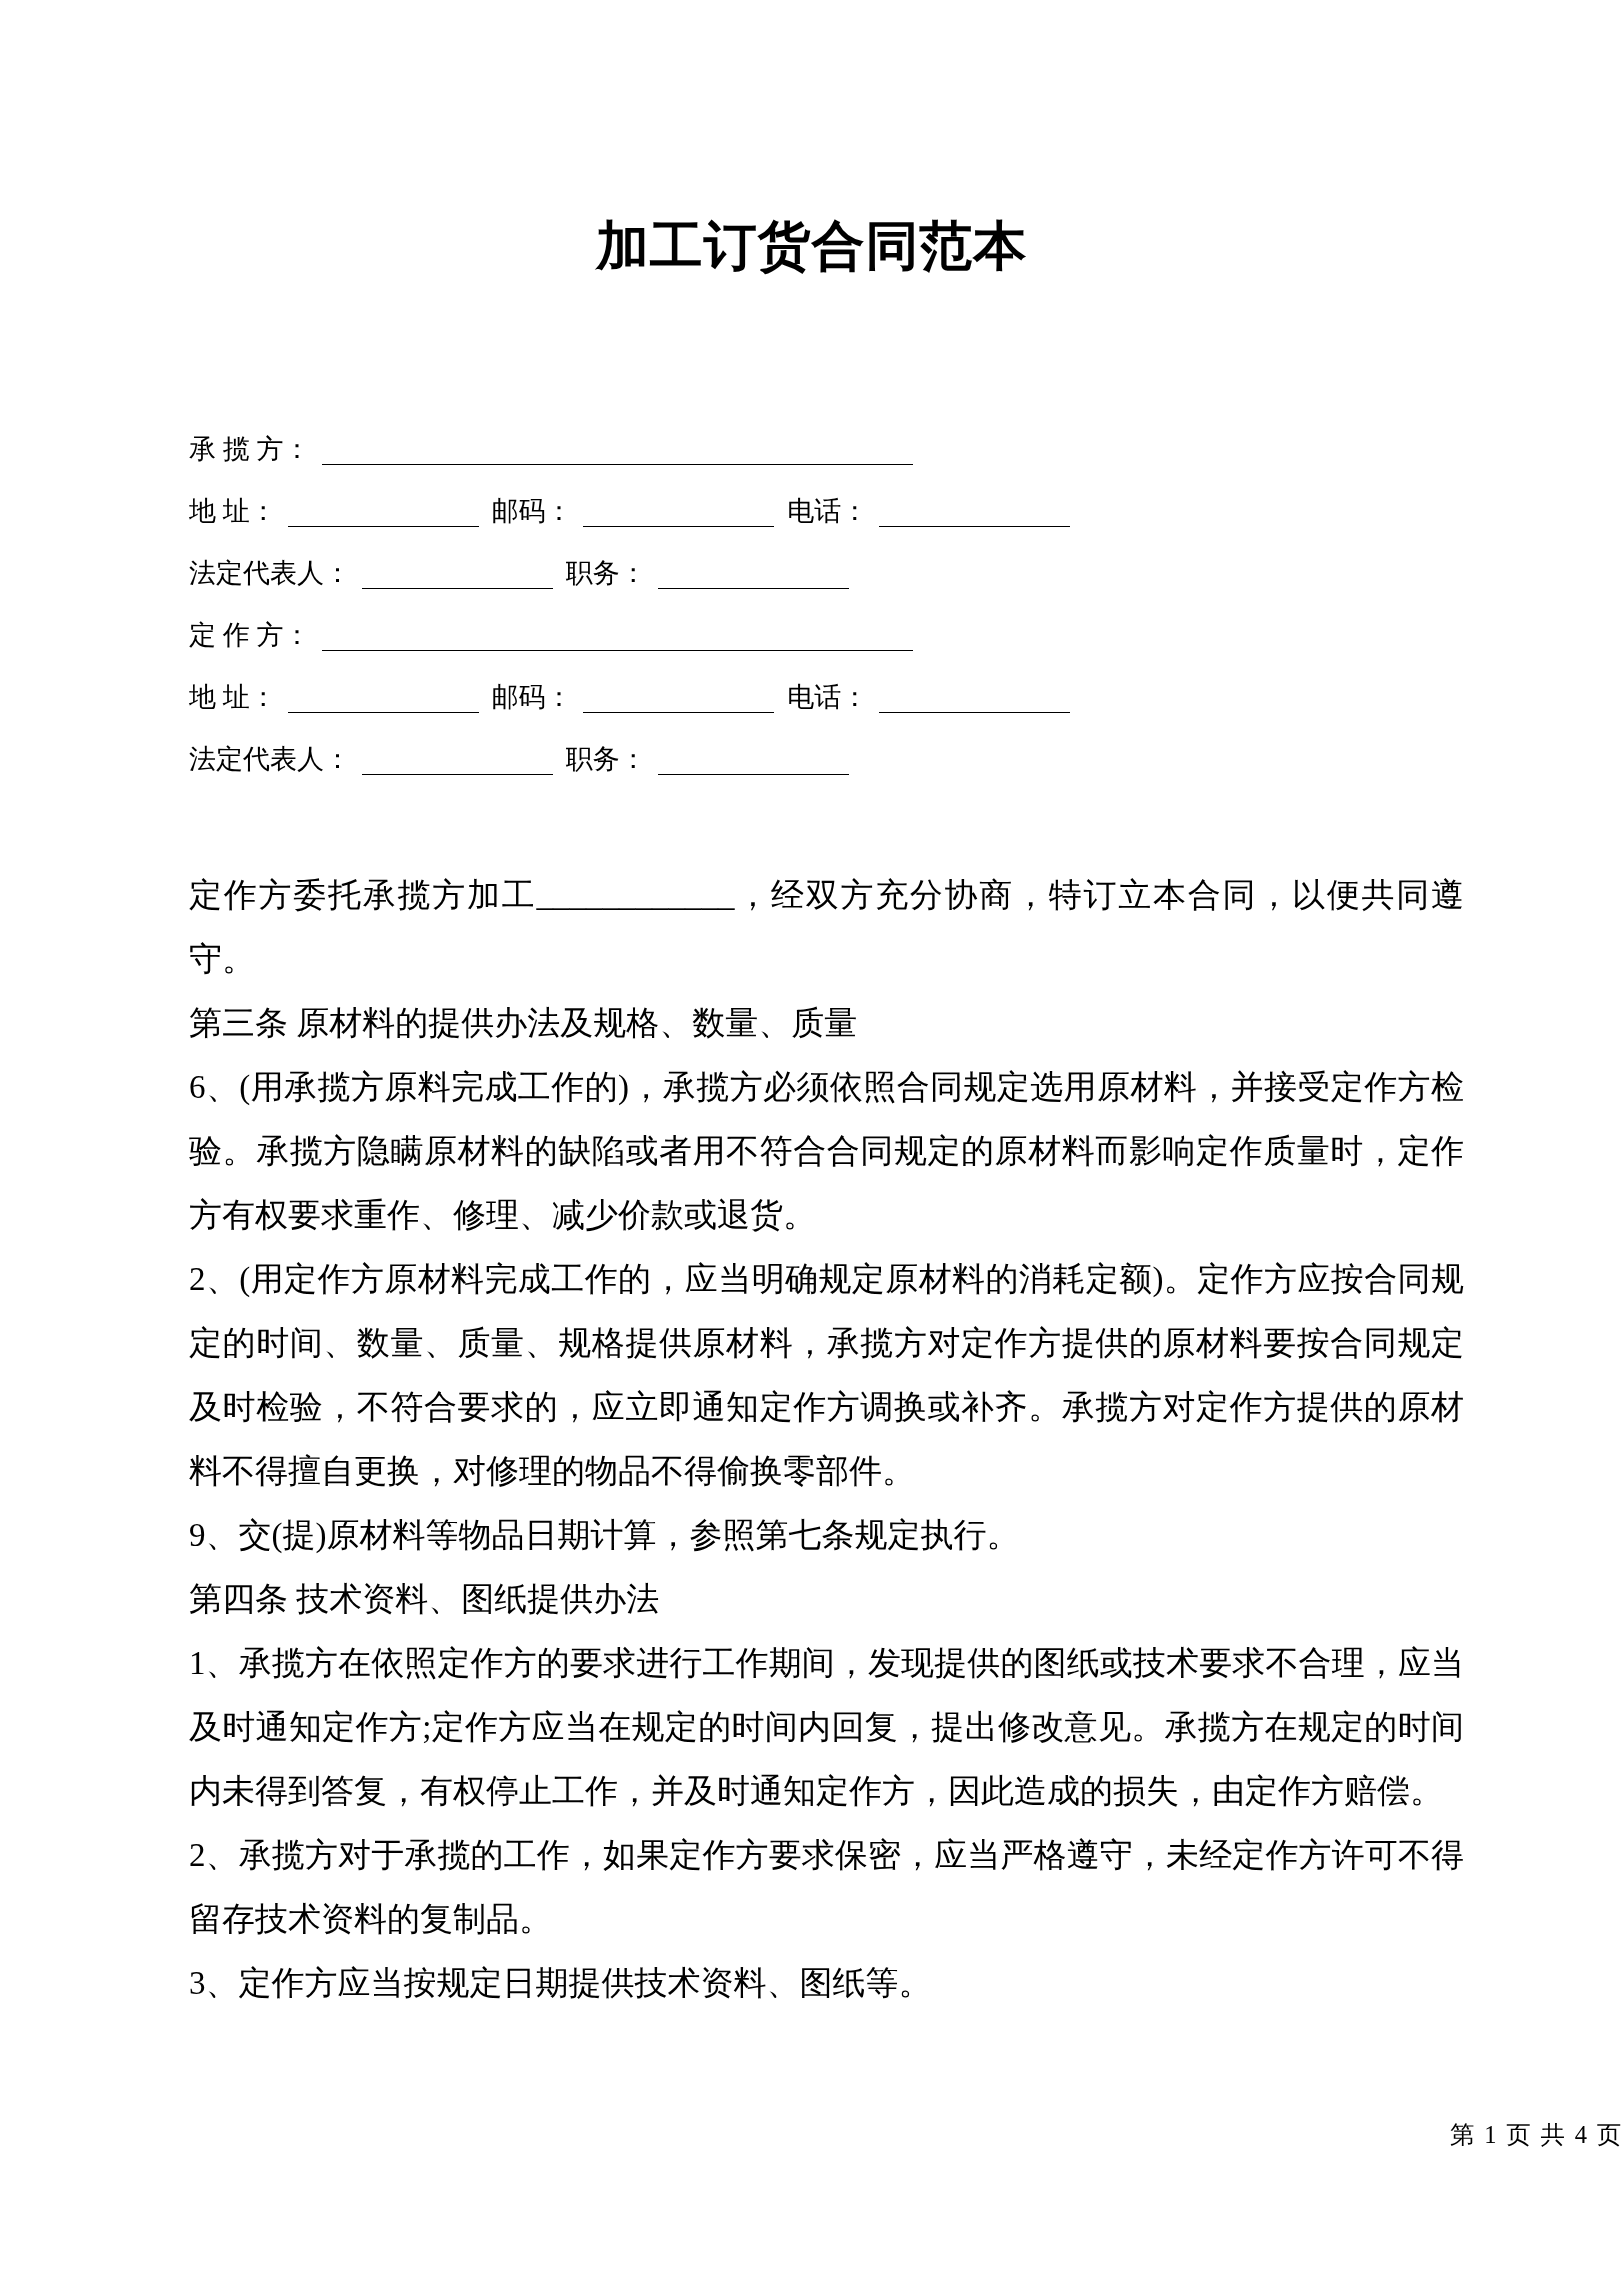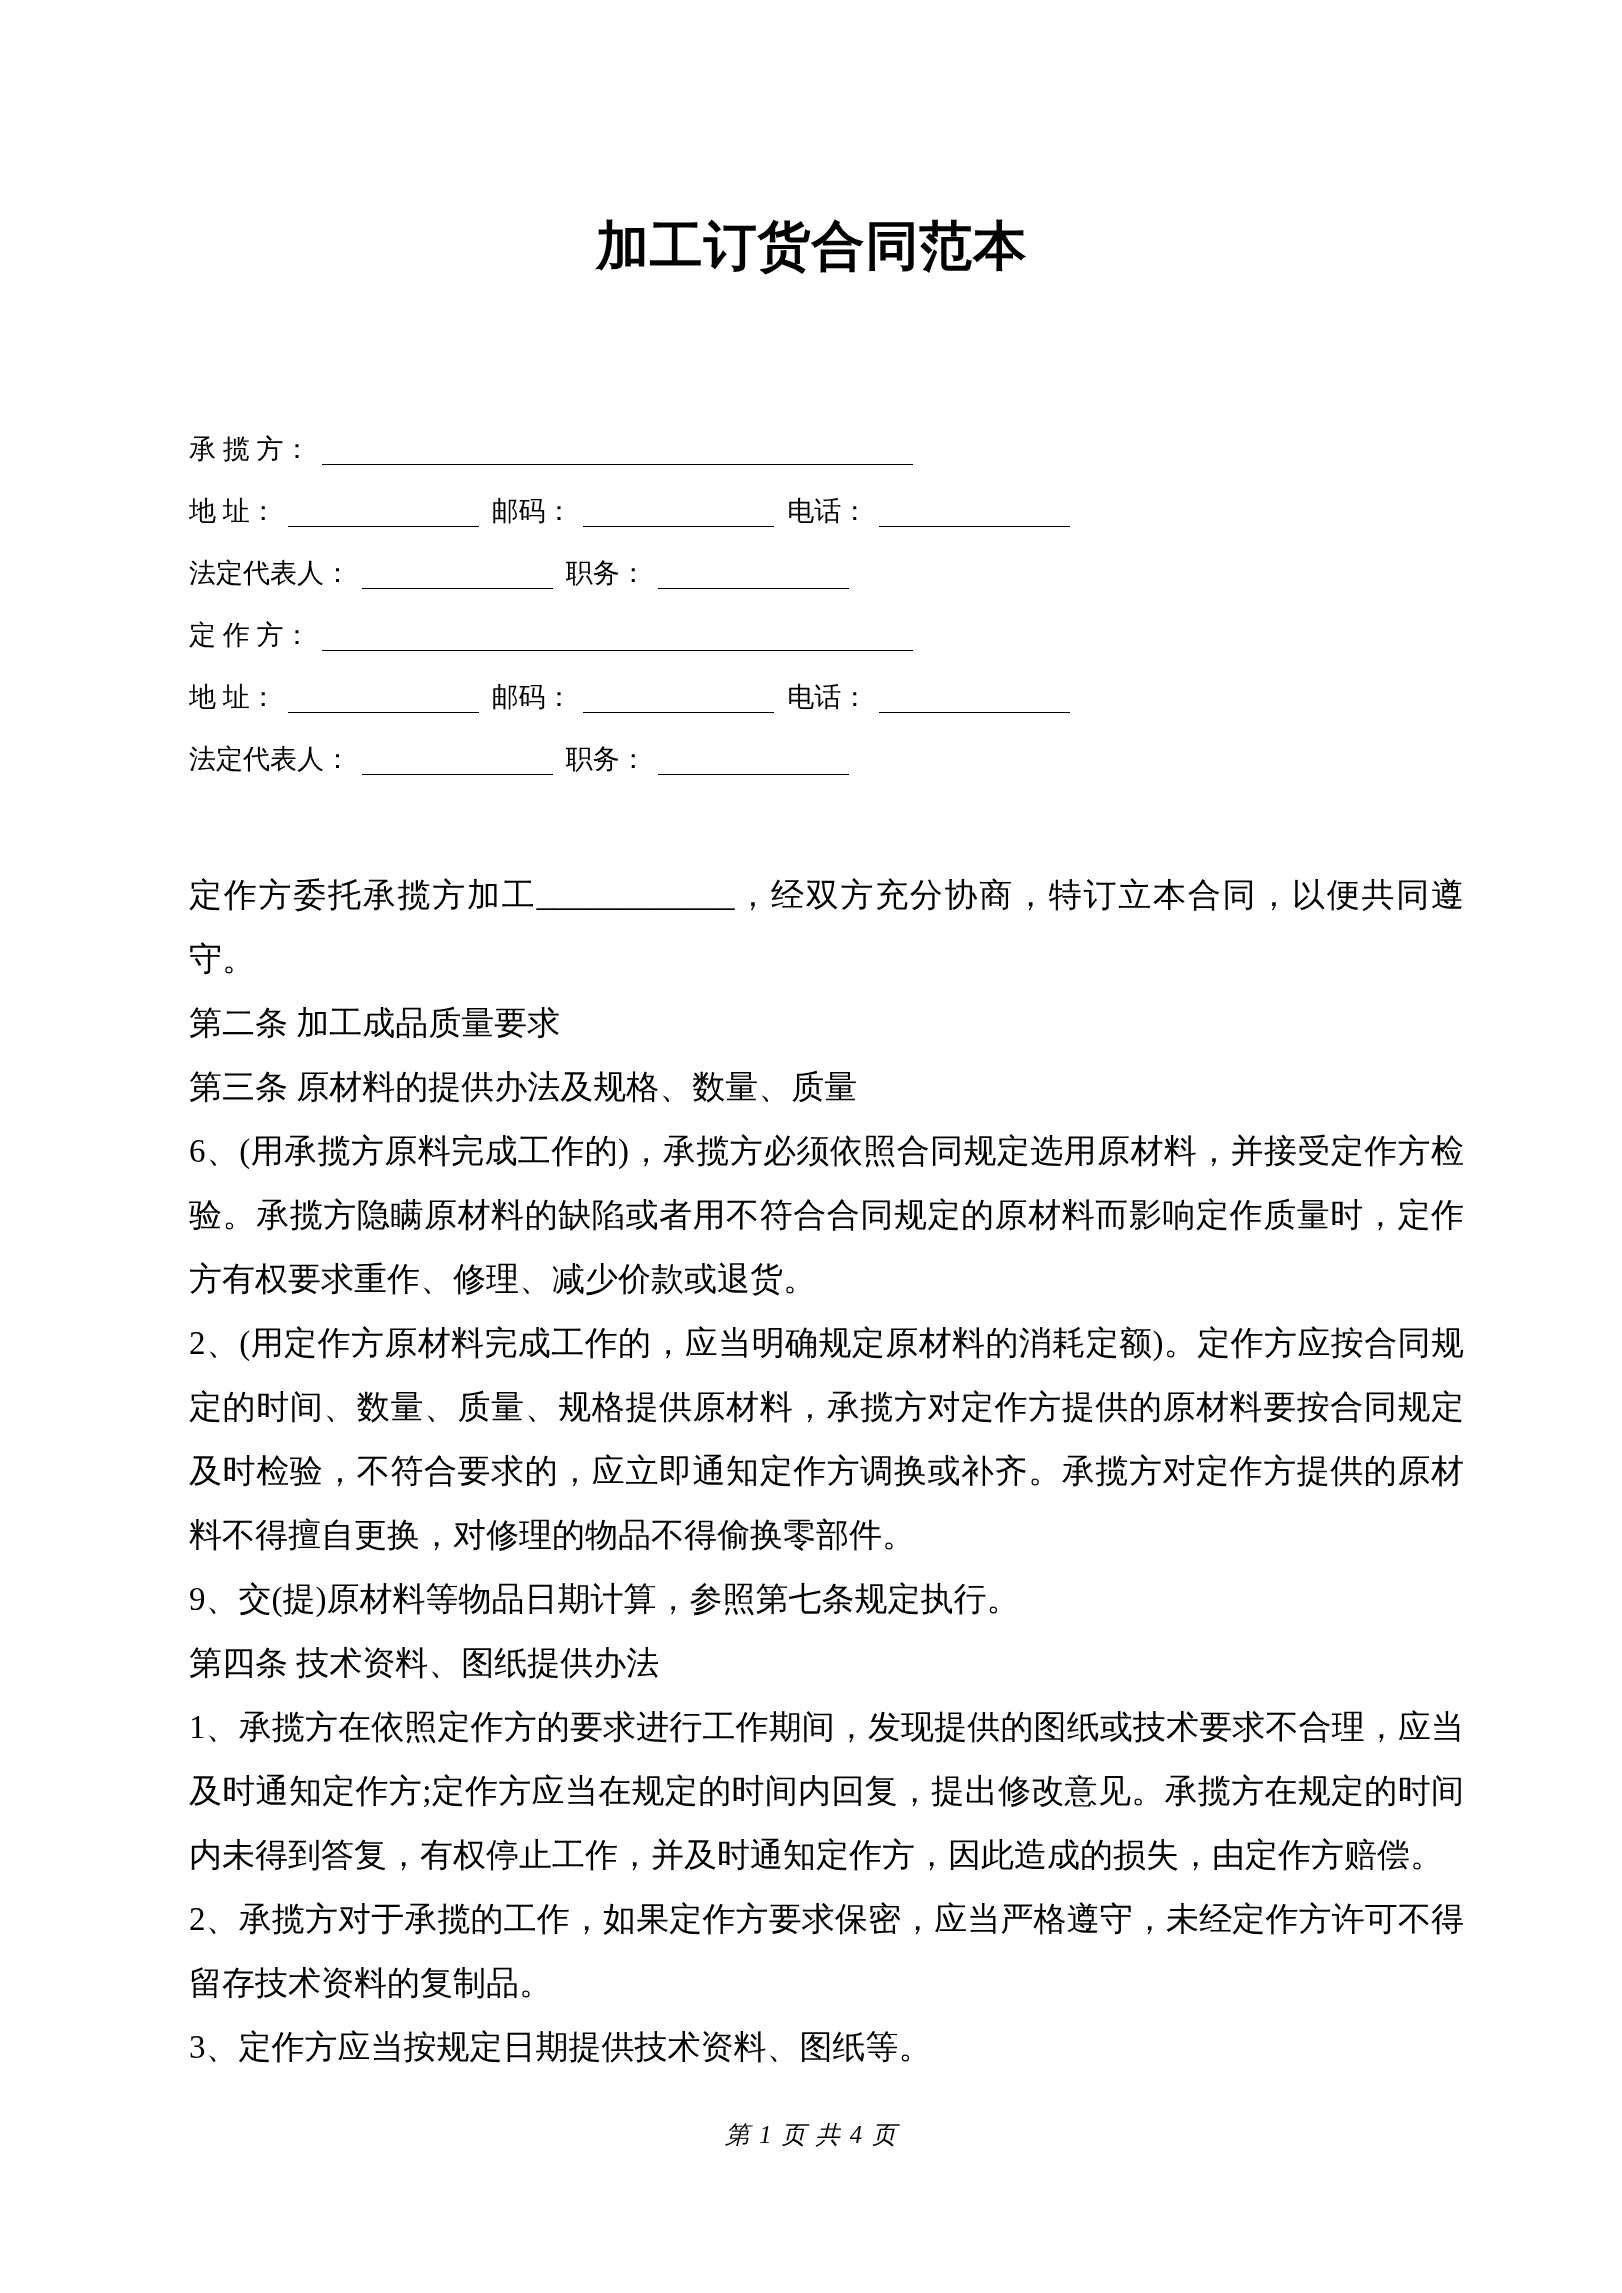--- a/index.html
+++ b/index.html
@@ -41,24 +41,23 @@
   .body-text { margin-top: 73px; font-size: 33px; }
   .body-text p {
     margin: 0;
     line-height: 64px;
     text-align: justify;
   }
   .page-footer {
     position: absolute;
     left: 0; right: 0;
     top: 2118px;
-    text-align: center;
+    text-align: right;
     font-size: 24.5px;
     letter-spacing: 1.8px;
-    font-style: italic;
   }
 </style>
 </head>
 <body>
 
 <div class="page">
 
   <h1 class="doc-title">加工订货合同范本</h1>
 
   <div class="content">
@@ -86,21 +85,20 @@
       </div>
 
       <div class="form-row">
         <span>法定代表人：</span><span class="blank bl-short"></span><span>职务：</span><span class="blank bl-short"></span>
       </div>
 
     </div>
 
     <div class="body-text">
       <p>定作方委托承揽方加工____________，经双方充分协商，特订立本合同，以便共同遵守。</p>
-      <p>第二条 加工成品质量要求</p>
       <p>第三条 原材料的提供办法及规格、数量、质量</p>
       <p>6、(用承揽方原料完成工作的)，承揽方必须依照合同规定选用原材料，并接受定作方检验。承揽方隐瞒原材料的缺陷或者用不符合合同规定的原材料而影响定作质量时，定作方有权要求重作、修理、减少价款或退货。</p>
       <p>2、(用定作方原材料完成工作的，应当明确规定原材料的消耗定额)。定作方应按合同规定的时间、数量、质量、规格提供原材料，承揽方对定作方提供的原材料要按合同规定及时检验，不符合要求的，应立即通知定作方调换或补齐。承揽方对定作方提供的原材料不得擅自更换，对修理的物品不得偷换零部件。</p>
       <p>9、交(提)原材料等物品日期计算，参照第七条规定执行。</p>
       <p>第四条 技术资料、图纸提供办法</p>
       <p>1、承揽方在依照定作方的要求进行工作期间，发现提供的图纸或技术要求不合理，应当及时通知定作方;定作方应当在规定的时间内回复，提出修改意见。承揽方在规定的时间内未得到答复，有权停止工作，并及时通知定作方，因此造成的损失，由定作方赔偿。</p>
       <p>2、承揽方对于承揽的工作，如果定作方要求保密，应当严格遵守，未经定作方许可不得留存技术资料的复制品。</p>
       <p>3、定作方应当按规定日期提供技术资料、图纸等。</p>
     </div>
 

